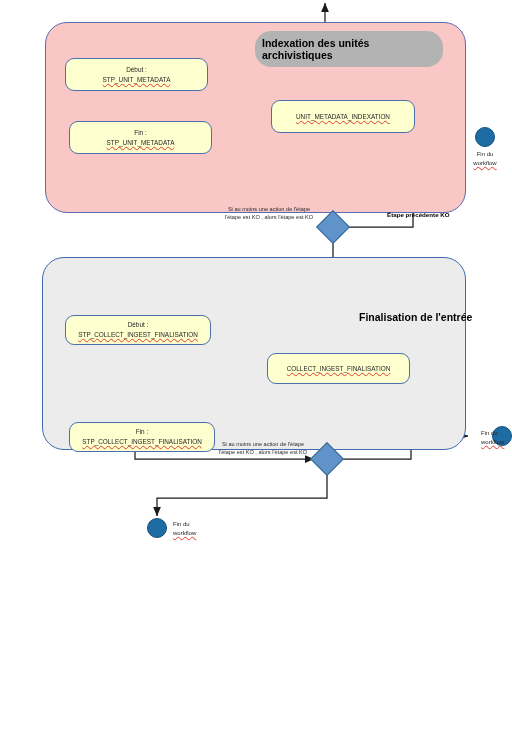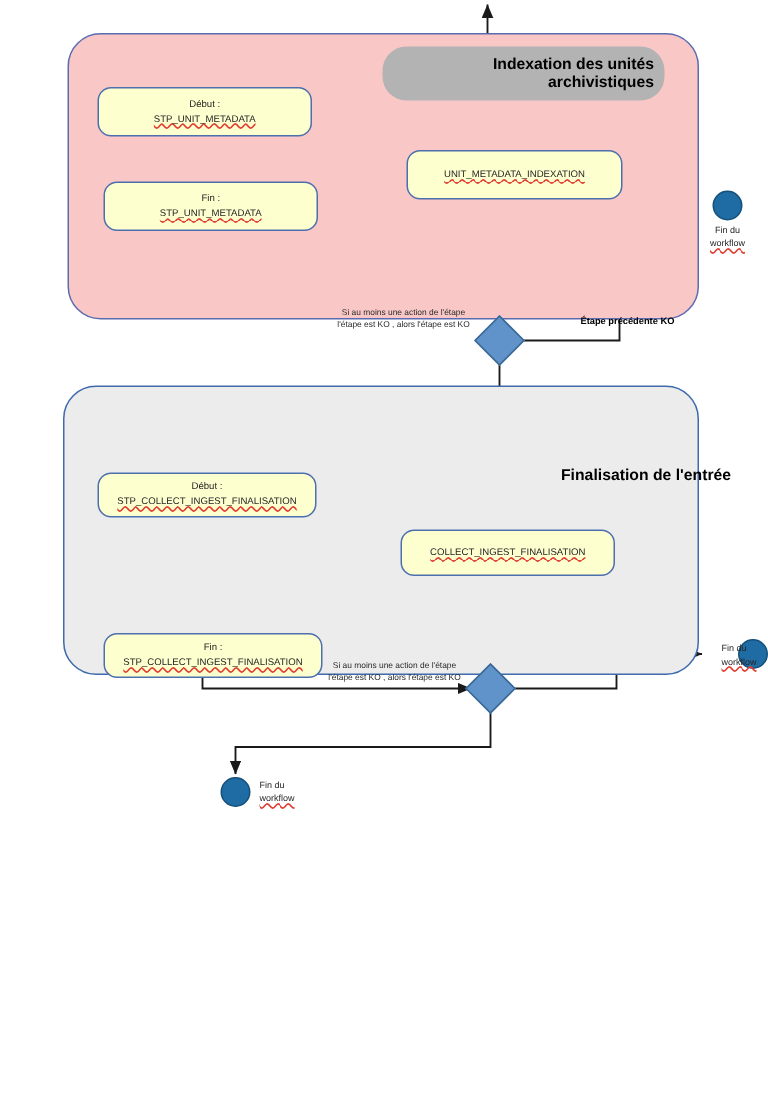--- a/index.html
+++ b/index.html
@@ -44,21 +44,21 @@
     background: #b3b3b3;
     border-radius: 16px;
     display: flex;
     align-items: center;
     justify-content: center;
     color: #000000;
     font-size: 10.5px;
     font-weight: bold;
     box-sizing: border-box;
     padding: 0 7px;
-    text-align: right;
+    text-align: left;
   }
   .lane-title-plain {
     position: absolute;
     color: #000000;
     font-size: 10.5px;
     font-weight: bold;
     white-space: nowrap;
   }
   .task {
     position: absolute;
@@ -207,21 +207,21 @@
   <div class="edge-label" style="left:387px; top:211px;">Étape précédente KO</div>
 
   <div class="endnode" style="left:475px; top:127px;"></div>
   <div class="end-label" style="left:467px; top:150px; width:36px;">
     <span>Fin du</span>
     <span class="w2">workflow</span>
   </div>
 
   <div class="swimlane grey" style="left:42px; top:257px; width:424px; height:193px;"></div>
 
-  <div class="lane-title-plain" style="left:374px; top:311px;">Finalisation de l'entrée</div>
+  <div class="lane-title-plain" style="left:359px; top:311px;">Finalisation de l'entrée</div>
 
   <div class="task" style="left:65px; top:315px; width:146px; height:30px;">
     <span class="lbl-top">Début :</span>
     <span class="lbl-code">STP_COLLECT_INGEST_FINALISATION</span>
   </div>
 
   <div class="task" style="left:267px; top:353px; width:143px; height:31px;">
     <span class="lbl-code">COLLECT_INGEST_FINALISATION</span>
   </div>
 

